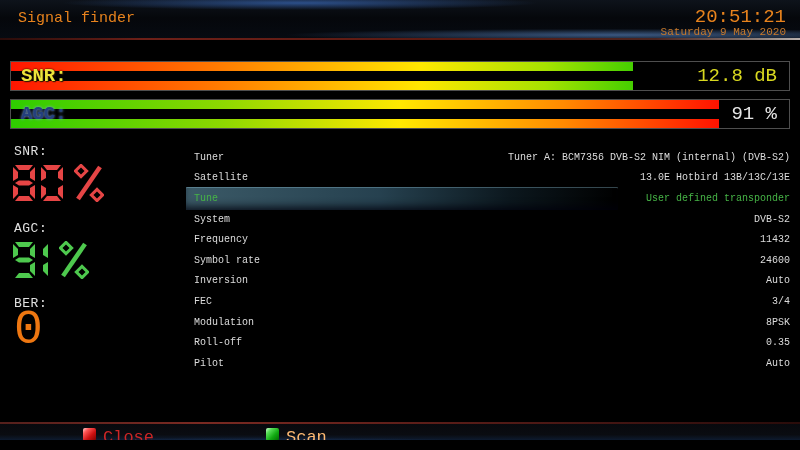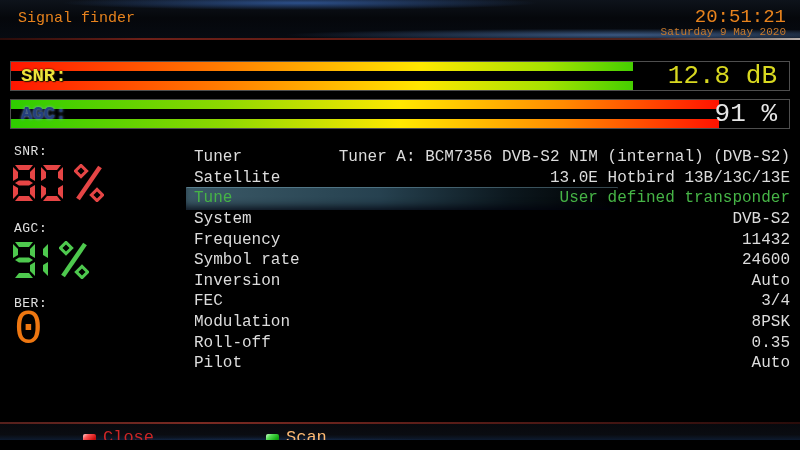--- a/index.html
+++ b/index.html
@@ -22,54 +22,54 @@
   .bar-row{position:absolute;left:10px;width:778px;height:28px;border:1px solid #4e4e4e;background:#000;}
   .bar-row.snr{top:61px;}
   .bar-row.agc{top:99px;}
   .bar-fill{position:absolute;left:0;top:0;bottom:0;z-index:0;}
   .snr-fill{background:linear-gradient(90deg,#ff1600 0%,#ff7a00 33%,#ffe800 66%,#a6e200 86%,#45cf00 100%);}
   .agc-fill{background:linear-gradient(90deg,#2ecc00 0%,#8ed800 30%,#ffe800 55%,#ff8a00 78%,#ff1200 100%);}
   .bar-stripe{position:absolute;left:0;right:0;top:50%;margin-top:-5px;height:10px;background:#000;z-index:1;}
   .bar-label{position:absolute;left:10px;top:50%;transform:translateY(-52%);font-size:19px;font-weight:bold;z-index:2;}
   .snr-label{color:var(--snr_label_yellow);text-shadow:1px 1px 1px #301800,0 0 2px #000;}
   .agc-label{color:var(--agc_label_navy);text-shadow:0 0 3px #7fa8e0;}
-  .bar-value{position:absolute;right:12px;top:50%;transform:translateY(-50%);font-size:26px;z-index:2;}
+  .bar-value{position:absolute;right:12px;top:50%;transform:translateY(-50%);font-size:19px;z-index:2;}
   .snr-value{color:var(--snr_value_yellow);}
   .agc-value{color:var(--agc_value_white);}
 
   
   .mini-label{position:absolute;left:14px;font-size:13px;color:#e0e0e0;letter-spacing:.5px;}
   .lab-snr{top:144px;} .lab-agc{top:221px;} .lab-ber{top:296px;}
   .seg-display{position:absolute;left:12px;display:flex;align-items:flex-start;}
   .seg-snr{top:164px;} .seg-agc{top:241px;}
   .seg-display svg{display:block;margin-right:4px;}
   .seg-space{display:inline-block;width:6px;}
   .ber-value{position:absolute;left:14px;top:306px;font-size:48px;line-height:1;color:var(--ber_orange);}
   .lock-text{position:absolute;left:12px;top:362px;font-size:48px;line-height:1;font-weight:bold;
              font-style:italic;color:var(--lock_green);letter-spacing:1px;}
 
   
   .table{position:absolute;left:194px;top:147px;width:596px;}
   .trow{position:relative;display:flex;justify-content:space-between;align-items:center;
-        height:20.6px;font-size:16px;color:var(--table_text);}
+        height:20.6px;font-size:10px;color:var(--table_text);}
   .trow .tlabel{position:relative;z-index:1;}
   .trow .tvalue{position:relative;z-index:1;text-align:left;}
   .trow.selected .tlabel,.trow.selected .tvalue{color:var(--selected_green);}
   .row-highlight{position:absolute;left:-8px;top:-1px;width:432px;height:23px;z-index:0;border-radius:1px;
     background:linear-gradient(90deg,rgba(62,94,108,.95) 0%,rgba(42,72,88,.9) 45%,rgba(26,52,66,.45) 75%,rgba(16,38,52,0) 100%);
     box-shadow:inset 0 1px 0 rgba(150,200,220,.35), inset 0 -7px 9px -4px rgba(0,0,12,.85);}
 
   
   .footer{position:absolute;left:0;top:422px;width:800px;height:28px;
     background:
       radial-gradient(ellipse 420px 16px at 260px 27px, rgba(60,130,240,.45), rgba(60,130,240,0) 75%),
       linear-gradient(180deg,#08090d 6%,#0a0c11 45%,#102748 80%,#2356a0 100%);}
   .footer::before{content:"";position:absolute;left:0;top:0;width:100%;height:2px;
     background:linear-gradient(90deg,#55201c,#7a2a22 25%,#5a1d18 55%,#3a1210 85%,#2a0c0a);}
-  .fbtn{position:absolute;top:428px;display:flex;align-items:flex-end;cursor:pointer;z-index:3;}
+  .fbtn{position:absolute;top:428px;display:flex;align-items:flex-start;cursor:pointer;z-index:3;}
   .fbtn-close{left:83px;} .fbtn-scan{left:266px;}
   .key-icon{width:13px;height:13px;border-radius:2px;margin-right:7px;}
   .key-red{background:linear-gradient(135deg,#ffd2d2 0%,#f55 25%,#c11 60%,#700 100%);}
   .key-green{background:linear-gradient(135deg,#d2ffd2 0%,#5d5 25%,#1a1 60%,#060 100%);}
   .fbtn .fbl{font-size:17px;}
 </style>
 </head>
 <body>
 
 <div class="screen">

